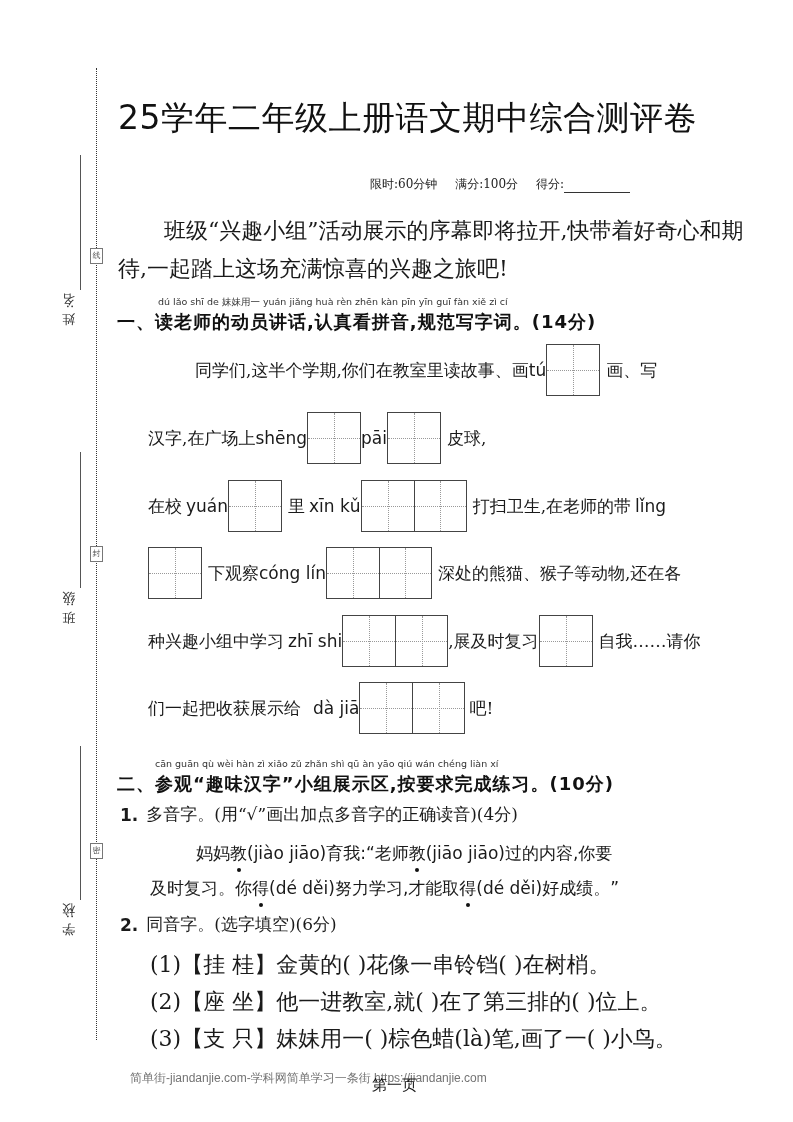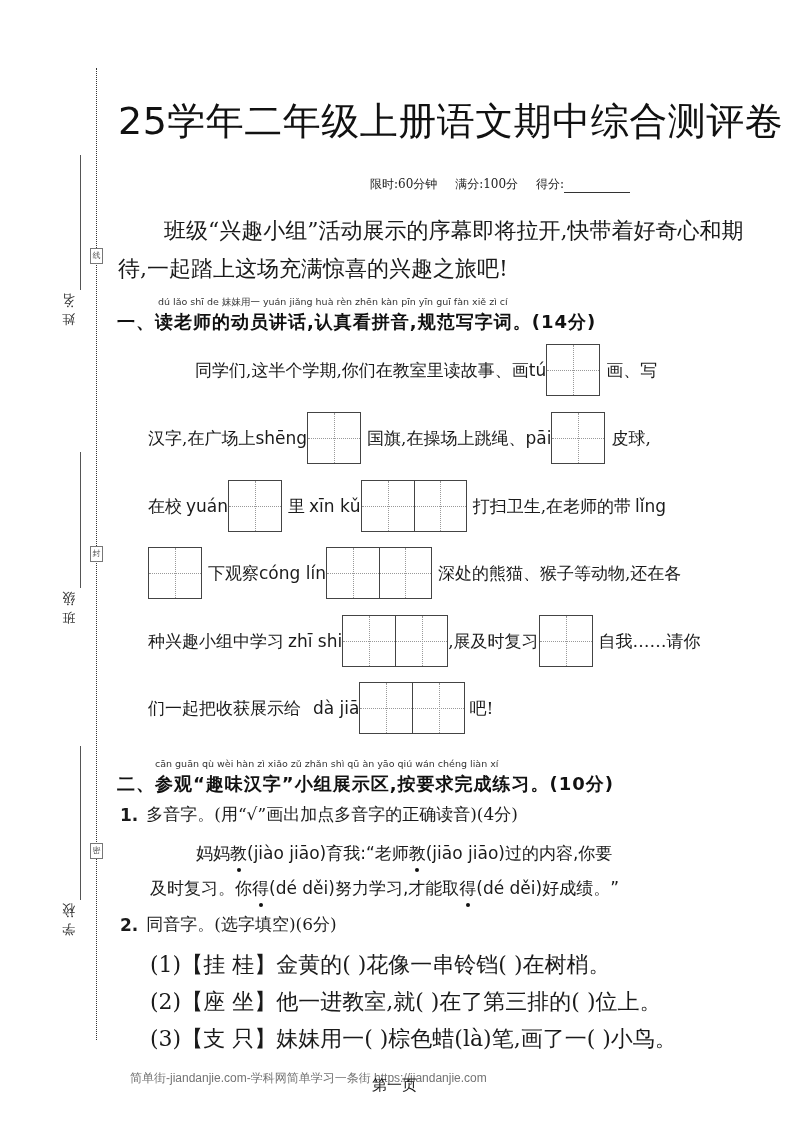--- a/index.html
+++ b/index.html
@@ -8,21 +8,21 @@
 
   
   .binding-line { position: absolute; left: 96px; top: 68px; height: 972px; border-left: 1.5px dotted #333; }
   .binding-tag { position: absolute; left: 90px; width: 11px; height: 14px; border: 1px solid #777; background: #fff;
                  font-size: 8px; line-height: 14px; text-align: center; color: #555; }
   .side-field { position: absolute; left: 60px; writing-mode: vertical-rl; transform: rotate(180deg);
                 font-size: 13px; color: #333; letter-spacing: 8px; }
   .side-line { position: absolute; left: 80px; width: 0; border-left: 1px solid #555; }
 
   .title { position: absolute; left: 118px; top: 96px; font-family: "DejaVu Sans", "Liberation Sans", sans-serif;
-           font-size: 38px; font-weight: 500; letter-spacing: 0.5px; color: #111; white-space: nowrap; }
+           font-size: 33px; font-weight: 500; letter-spacing: 0.5px; color: #111; white-space: nowrap; }
   .meta { position: absolute; left: 370px; top: 176px; font-size: 12px; color: #222; white-space: nowrap; }
   .meta span { margin-right: 14px; }
   .score-line { display: inline-block; width: 66px; border-bottom: 1px solid #333; height: 12px; vertical-align: bottom; }
 
   .para { position: absolute; font-size: 22px; white-space: nowrap; color: #1a1a1a; }
 
   .heading { position: absolute; left: 117px; font-family: "DejaVu Sans", "Liberation Sans", sans-serif;
              font-size: 18px; font-weight: bold; white-space: nowrap; color: #111; letter-spacing: 1px; }
   .heading-py { position: absolute; font-family: "DejaVu Sans", "Liberation Sans", sans-serif;
                 font-size: 9.5px; color: #333; white-space: nowrap; }
@@ -81,21 +81,20 @@
     </span>
   <span class="t" style="margin-left:6px">画、写</span>
 </div>
 
 <div class="line" style="left:148px;top:412px">
   <span class="t">汉字,在广场上</span>
   <span class="p">shēng</span>
   <span class="tian">
       <span class="cell"></span>
     </span>
-  <span class="t" style="margin-left:6px">国旗,在操场上跳绳、</span>
   <span class="p">pāi</span>
   <span class="tian">
       <span class="cell"></span>
     </span>
   <span class="t" style="margin-left:6px">皮球,</span>
 </div>
 
 <div class="line" style="left:148px;top:480px">
   <span class="t">在校</span>
   <span class="p" style="margin-left:4px">yuán</span>

